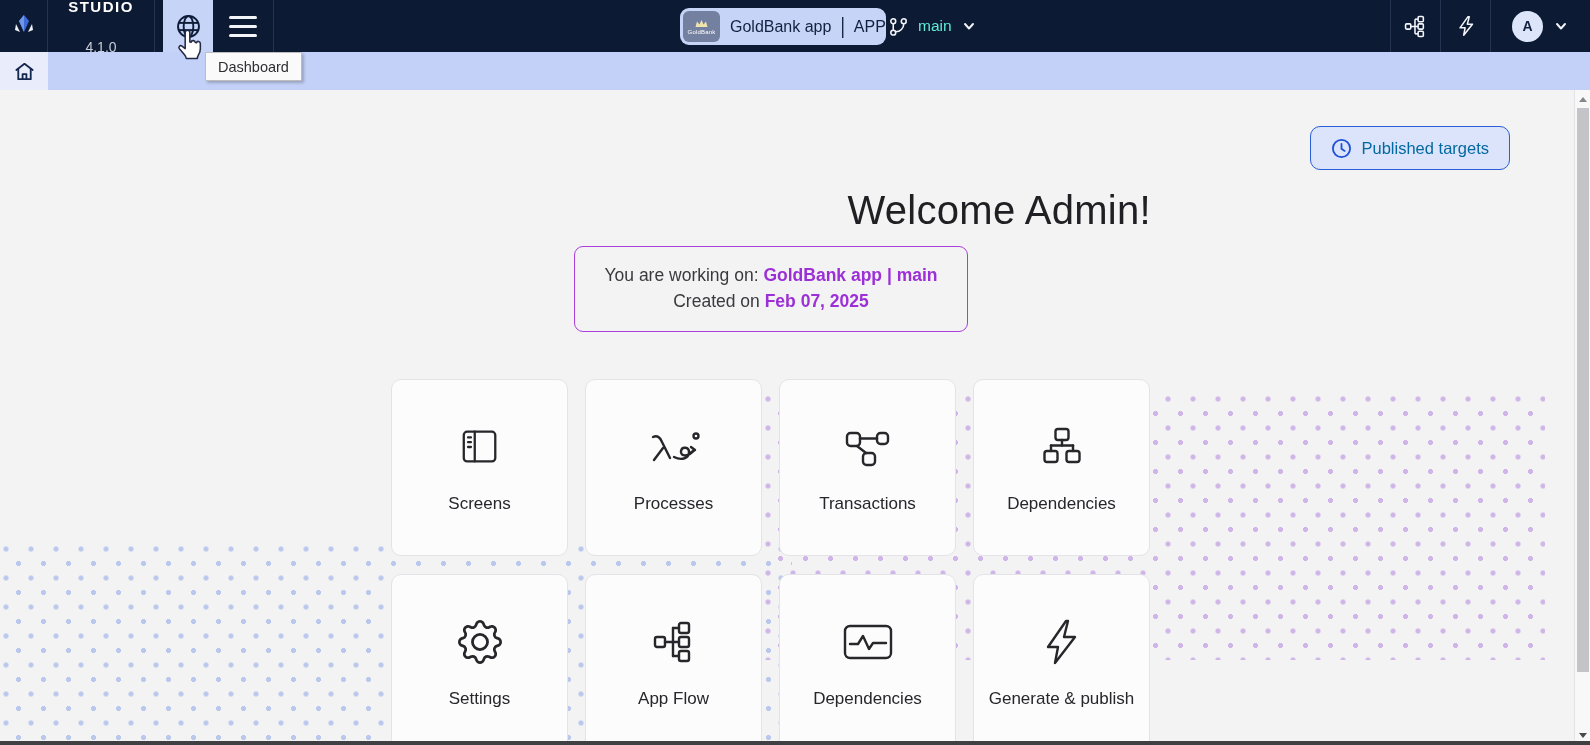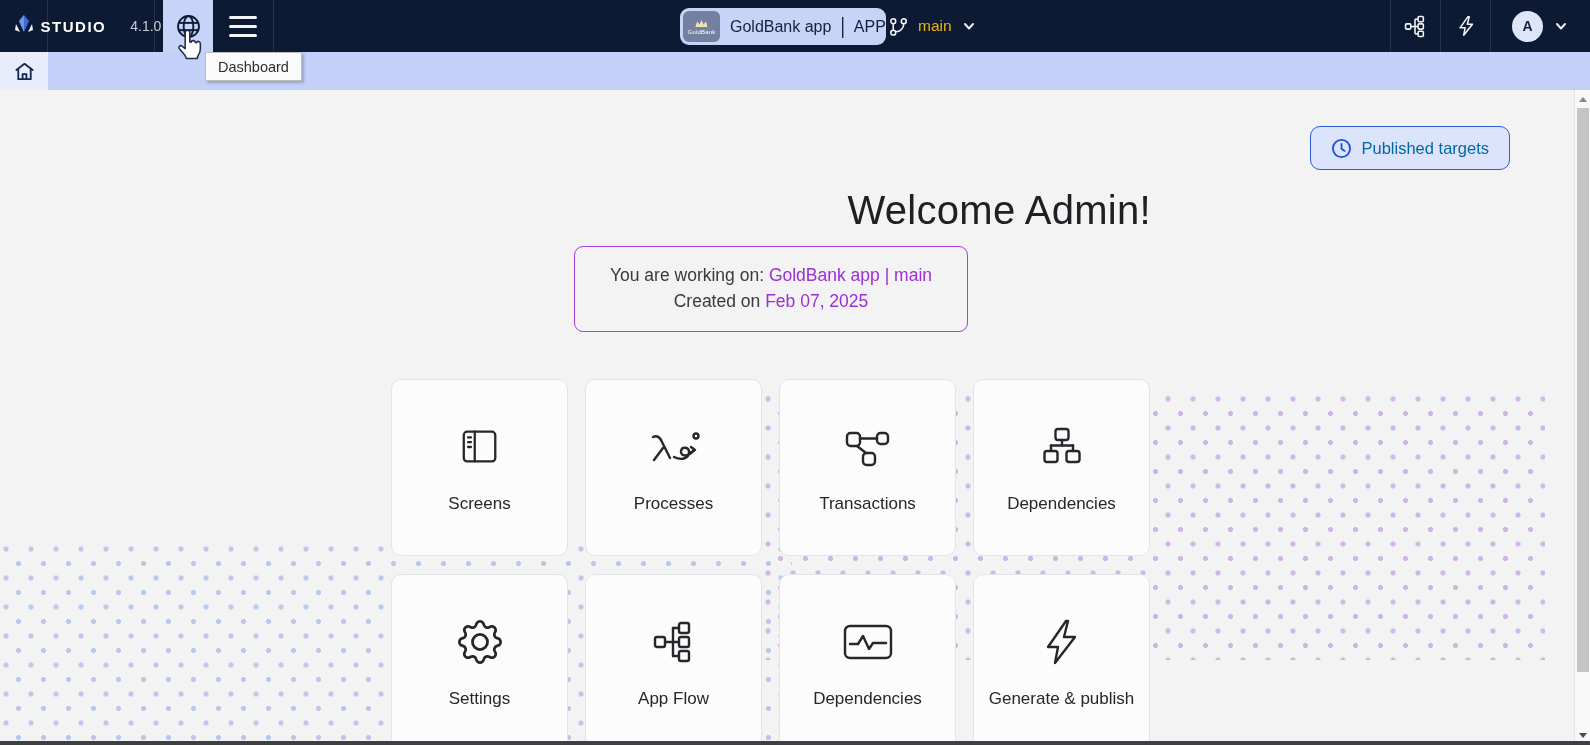--- a/index.html
+++ b/index.html
@@ -2,35 +2,35 @@
 <html><head>
 <meta charset="utf-8">
 <style>
   * { margin:0; padding:0; box-sizing:border-box; }
   html,body { width:1590px; height:745px; overflow:hidden; font-family:"Liberation Sans",sans-serif; background:#f3f3f4; cursor:default; }
   .stage { position:relative; width:1590px; height:745px; }
 
   
   .navbar { position:absolute; left:0; top:0; width:1590px; height:52px; background:#0d1a33; display:flex; align-items:stretch; z-index:30; }
   .nav-logo { width:48px; display:flex; align-items:center; justify-content:center; border-right:1px solid #253250; }
-  .brand-wrap { width:107px; display:flex; align-items:center; justify-content:center; gap:24px; border-right:1px solid #253250; }
+  .brand-wrap { width:107px; display:flex; align-items:center; justify-content:center; gap:24px; border-right:1px solid #253250;flex-direction:column; }
   .brand { color:#fff; font-weight:700; font-size:15px; letter-spacing:1.5px; }
   .version { color:#c7cdda; font-size:14px; }
   .globe-btn { width:50px; margin-left:8px; background:#c6d4f8; display:flex; align-items:center; justify-content:center; }
   .burger-btn { width:60px; display:flex; flex-direction:column; align-items:center; justify-content:center; gap:6px; }
   .burger-btn i { display:block; width:28px; height:3px; background:#f2f4f8; border-radius:2px; }
   .nav-div { width:1px; background:#253250; }
 
   .app-pill { position:absolute; left:680px; top:8px; height:37px; background:#c6d4f8; border-radius:9px; display:flex; align-items:center; padding:0 0 0 3px; gap:10px; }
   .pill-logo { width:37px; height:31px; background:rgba(13,26,51,0.45); border-radius:6px; display:flex; flex-direction:column; align-items:center; justify-content:center; }
   .pill-logo .lg-name { color:#fff; font-size:6px; letter-spacing:.2px; margin-top:1px; }
   .pill-text { color:#13213f; font-size:16px; display:flex; align-items:center; gap:9px; }
   .pill-sep { color:#13213f; font-size:17px; font-weight:300; transform:scaleY(1.25); }
   .branch-wrap { position:absolute; left:888px; top:0; height:52px; display:flex; align-items:center; gap:9px; }
-  .branch-name { color:#eab308; font-size:15.5px; }
+  .branch-name { color:#5eead4; font-size:15.5px; }
 
   .nav-right { position:absolute; right:0; top:0; height:52px; display:flex; align-items:stretch; }
   .nav-icon-cell { width:50px; display:flex; align-items:center; justify-content:center; border-left:1px solid #253250; }
   .profile-cell { width:100px; display:flex; align-items:center; justify-content:center; gap:10px; border-left:1px solid #253250; }
   .avatar { width:31px; height:31px; border-radius:50%; background:#dde5fa; color:#13213f; font-weight:700; font-size:14px; display:flex; align-items:center; justify-content:center; }
 
   
   .subbar { position:absolute; left:0; top:52px; width:1590px; height:38px; background:#c3d1f8; z-index:20; }
   .home-cell { position:absolute; left:0; top:0; width:48px; height:38px; background:#e9edfb; display:flex; align-items:center; justify-content:center; }
 
@@ -46,21 +46,21 @@
     background-position:6px 4px,18.5px 18.5px; }
   .dots-purple { left:762px; top:305px; width:783px; height:265px;
     background-image:radial-gradient(circle,#cfb5e8 2.4px,transparent 2.7px),radial-gradient(circle,#cfb5e8 2.4px,transparent 2.7px);
     background-position:6px 4px,18.5px 18.5px; }
 
   .published-btn { position:absolute; right:64px; top:36px; height:44px; padding:0 20px; background:#dbe4fa; border:1.5px solid #2a5ed8; border-radius:10px; display:flex; align-items:center; gap:10px; color:#0369a1; font-size:16.5px; z-index:2; }
 
   .content { position:absolute; left:391px; top:98px; width:760px; text-align:center; z-index:1; }
   .welcome { font-size:40px; font-weight:500; color:#202024; letter-spacing:.3px;text-align:right; }
   .working-box { display:inline-block; margin-top:13px; width:394px; padding:15px 10px 17px; border:1.5px solid #ab3fd9; border-radius:9px; font-size:17.5px; color:#3a3a3e; line-height:26px; }
-  .purple-link { color:#9c2fd6; }
+  .purple-link { color:#9c2fd6;font-weight:bold; }
 
   .card-grid { margin-top:47px; display:grid; grid-template-columns:repeat(4,177px); grid-auto-rows:177px; column-gap:17px; row-gap:18px; }
   .card { background:#fcfcfd; border:1px solid #e4e4e8; border-radius:10px; display:flex; flex-direction:column; align-items:center; padding-top:42px; gap:22px; }
   .card-icon { height:50px; display:flex; align-items:center; justify-content:center; }
   .card-label { font-size:17px; color:#26262b; }
 
   
   .scrollbar { position:absolute; right:0; top:90px; width:16px; height:655px; background:#f8f8f9; border-left:1px solid #e4e4e6; z-index:5; }
   .sb-thumb { position:absolute; left:2px; top:18px; width:12px; height:564px; background:#c4c4c8; }
   .sb-up { position:absolute; left:4px; top:7px; width:0; height:0; border-left:4px solid transparent; border-right:4px solid transparent; border-bottom:5px solid #86868a; }

